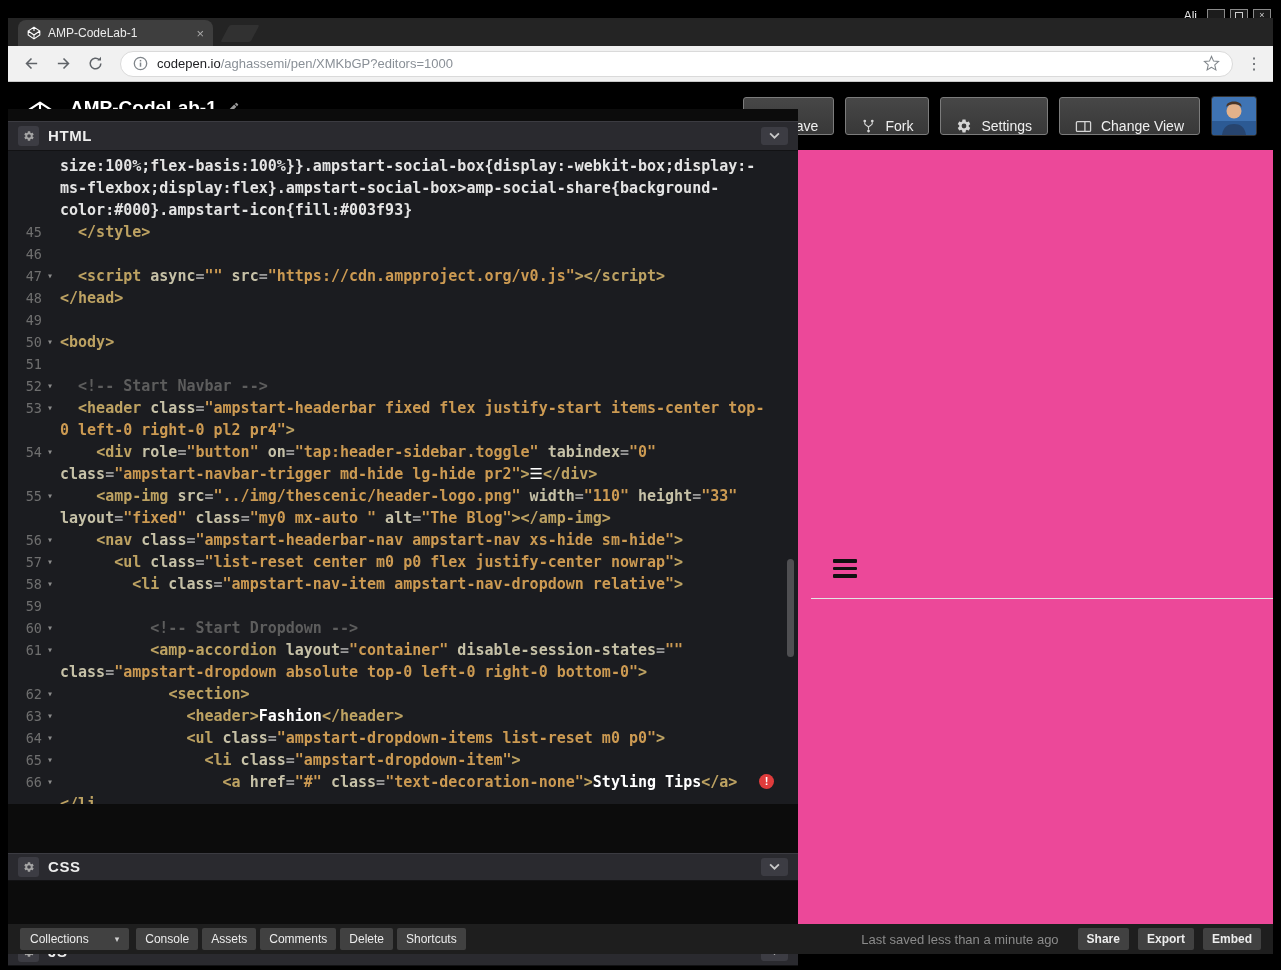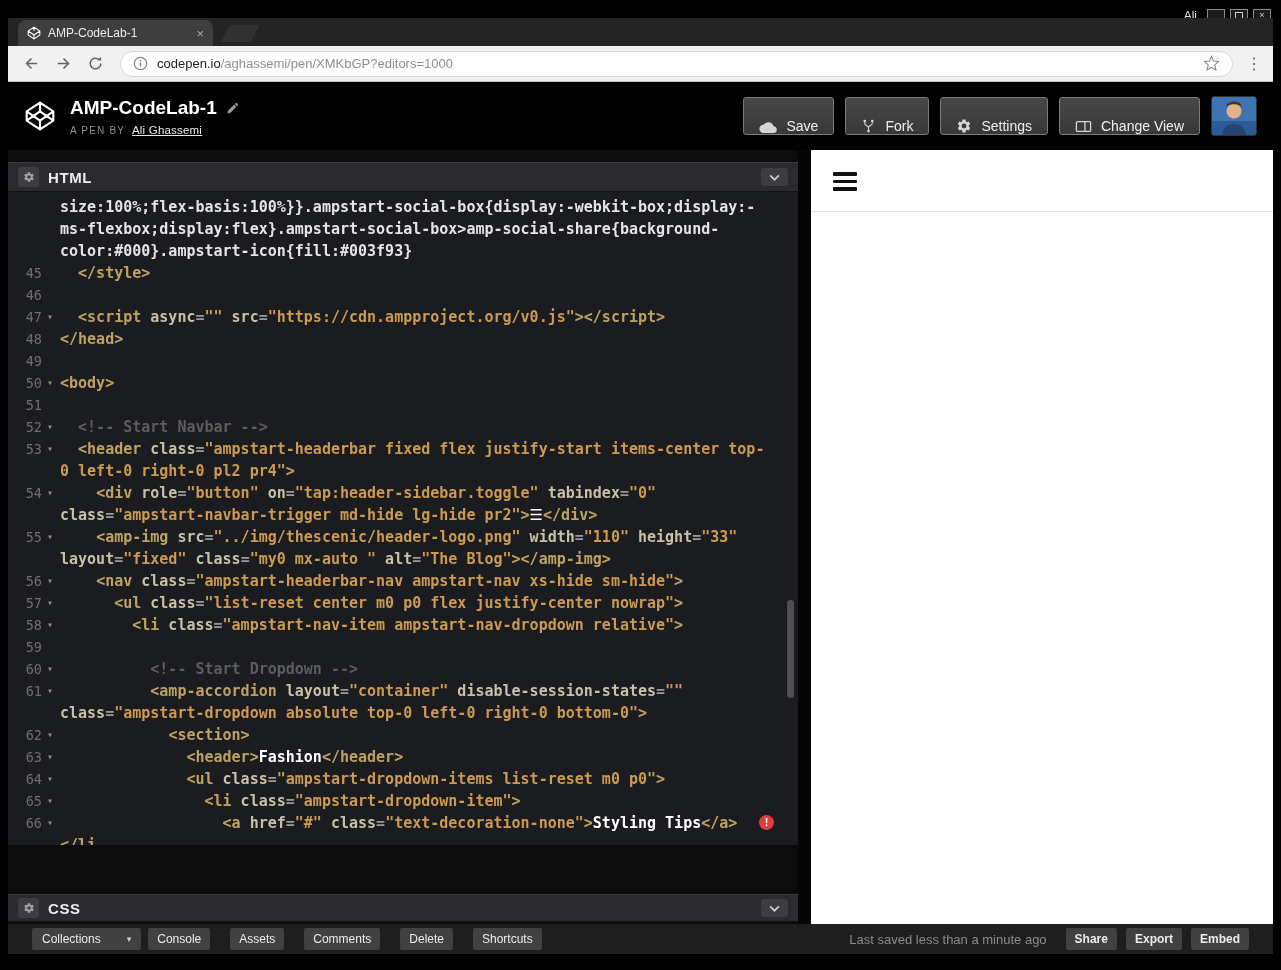--- a/index.html
+++ b/index.html
@@ -46,21 +46,21 @@
   .title-block { display:flex; flex-direction:column; justify-content:center; }
   .pen-title { color:#fff; font-size:19px; font-weight:bold; display:flex; align-items:center; gap:9px; }
   .byline { margin-top:5px; font-size:10px; color:#8f8f8f; letter-spacing:1.2px; }
   .byline .author { color:#e9e9e9; font-size:11.5px; letter-spacing:0.2px; margin-left:3px;text-decoration:underline; }
   .header-actions { margin-left:auto; display:flex; align-items:center; gap:11px; }
   .hdr-btn { height:38px; background:linear-gradient(#474747,#383838); border:1px solid #7c7c7c; border-radius:3px;
              color:#efefef; font-size:14px; display:flex; align-items:flex-end; gap:9px; padding:0 15px; cursor:default; }
   .avatar { width:46px; height:40px; border-radius:3px; overflow:hidden; flex:none; border:1px solid #333; }
 
   
-  .workspace { flex:1; display:flex; min-height:0; background:#ec4899; }
+  .workspace { flex:1; display:flex; min-height:0; background:#ec4899;align-items:center; }
   .editor-col { width:790px; flex:none; background:#0c0c0c; padding-top:12px; display:flex; flex-direction:column; }
   .col-gutter { width:13px; flex:none; background:#050505; }
   .preview { flex:1; background:#fff; position:relative; }
 
   .panel-header { height:30px; background:#2a2a2f; border-top:1px solid #3b3b41; border-bottom:1px solid #121214;
                   display:flex; align-items:center; padding:0 10px; gap:9px; flex:none; }
   .panel-header.short { height:28px;margin-top:48px; }
   .tool-box { width:21px; height:20px; border-radius:3px; background:#3c3c43; display:flex; align-items:center; justify-content:center; }
   .panel-label { color:#ededed; font-size:15px; font-weight:bold; letter-spacing:0.6px; }
   .chev-box { margin-left:auto; width:27px; height:18px; border-radius:3px; background:#3c3c43; display:flex; align-items:center; justify-content:center; }
@@ -88,21 +88,21 @@
                  background:#e03c3c; color:#fff; font-family:"Liberation Sans",sans-serif; font-size:11px;
                  font-weight:bold; text-align:center; line-height:15px; }
   .code-scrollbar { position:absolute; right:4px; top:408px; width:7px; height:98px; background:#4f4f52; border-radius:4px; }
 
   
   .preview-hamburger { position:absolute; left:22px; top:22px; width:24px; display:flex; flex-direction:column; gap:4px; cursor:default; }
   .preview-hamburger .bar { height:3.5px; background:#111; border-radius:1px; }
   .preview-topline { position:absolute; top:61px; left:0; right:0; height:1px; background:#e4e4e4; }
 
   
-  .footer { height:30px; flex:none; background:#1e1e1e; display:flex; align-items:center; padding:0 24px; gap:7px; font-size:12px; }
+  .footer { height:30px; flex:none; background:#1e1e1e; display:flex; align-items:center; padding:0 12px; gap:7px; font-size:12px; }
   .f-btn { background:#414141; color:#ececec; padding:4px 9px; border-radius:2px; white-space:nowrap; cursor:default; }
   .collections-btn { background:#414141; color:#ececec; padding:4px 10px; border-radius:2px; display:flex; align-items:center; gap:26px; }
   .caret { font-size:9px; color:#cfcfcf; }
   .save-status { margin-left:auto; color:#8b8b8b; font-size:13px; margin-right:12px; }
   .footer-right { display:flex; gap:9px;font-weight:bold; }
 
   svg { display:block; }
 </style>
 </head>
 <body>
@@ -322,21 +322,21 @@
       </div>
       <div class="preview-topline"></div>
     </div>
   </div>
 
   <div class="footer">
     <div class="collections-btn">
       <span>Collections</span>
       <span class="caret">▾</span>
     </div>
-    <div id="footer-left" style="display:flex;gap:20px;">
+    <div id="footer-left" style="display:flex;gap:4px;">
         <div class="f-btn">Console</div>
         <div class="f-btn">Assets</div>
         <div class="f-btn">Comments</div>
         <div class="f-btn">Delete</div>
         <div class="f-btn">Shortcuts</div>
       </div>
     <span class="save-status">Last saved less than a minute ago</span>
     <div class="footer-right" id="footer-right">
         <div class="f-btn">Share</div>
         <div class="f-btn">Export</div>

